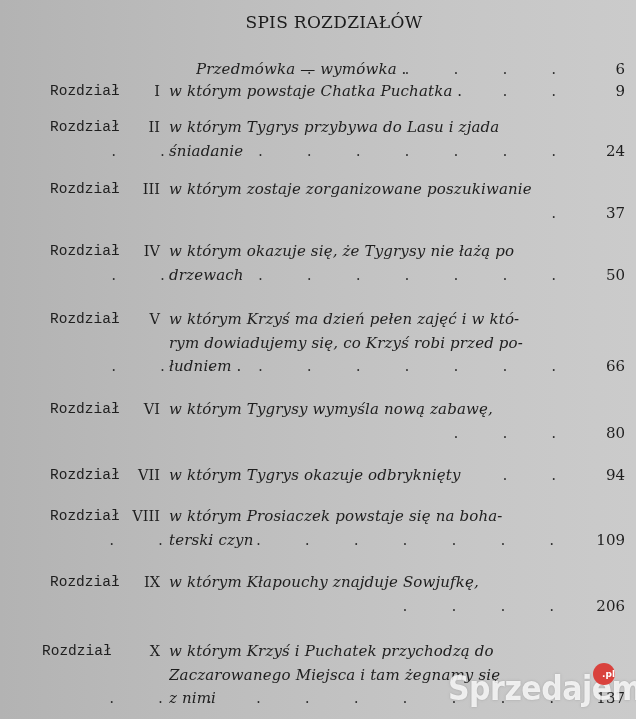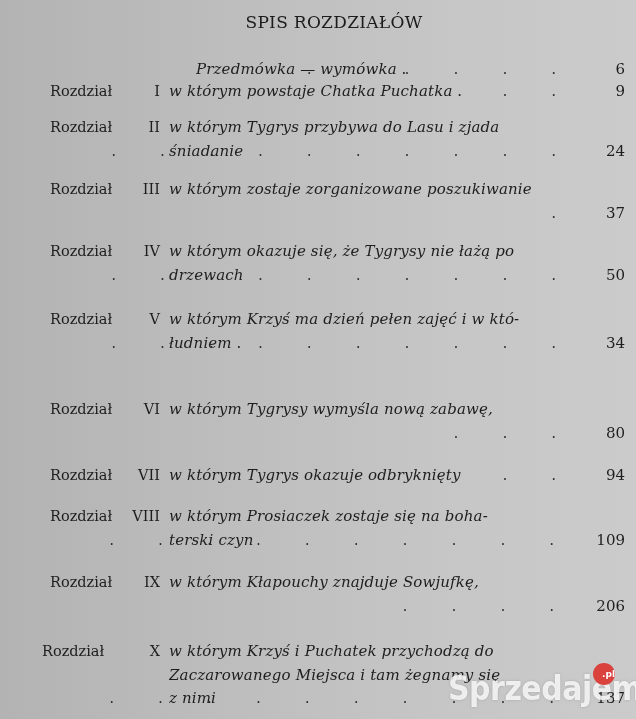--- a/index.html
+++ b/index.html
@@ -48,20 +48,21 @@
       left: 0;
       width: 160px;
       text-align: right;
       white-space: nowrap;
       font-family: "DejaVu Serif", "Liberation Serif", serif;
       font-size: 14.5px;
     }
     .label .word {
       position: absolute;
       left: 50px;
+      font-family: Liberation Mono, monospace;
     }
     .label .num {
       position: absolute;
       right: 0;
     }
     .text {
       position: absolute;
       left: 169px;
       width: 412px;
       font-style: italic;
@@ -194,23 +195,26 @@
 
   <div class="entry" style="top:308px;">
     <div class="line">
       <span class="label">
           <span class="word">Rozdział</span>
           <span class="num">V</span>
         </span>
       <span class="text">w którym Krzyś ma dzień pełen zajęć i w któ-</span>
     </div>
     <div class="line">
+      <span class="text">rym dowiadujemy się, co Krzyś robi przed po-</span>
+    </div>
+    <div class="line">
       <span class="text"><span>łudniem</span><span class="dots"> .</span></span>
       <span class="leader">. . . . . . . . . .</span>
-      <span class="page-num">34</span>
+      <span class="page-num">66</span>
     </div>
   </div>
 
   <div class="entry" style="top:398px;">
     <div class="line">
       <span class="label">
           <span class="word">Rozdział</span>
           <span class="num">VI</span>
         </span>
       <span class="text">w którym Tygrysy wymyśla nową zabawę,</span>
@@ -232,21 +236,21 @@
       <span class="page-num">94</span>
     </div>
   </div>
 
   <div class="entry" style="top:505px;">
     <div class="line">
       <span class="label">
           <span class="word">Rozdział</span>
           <span class="num">VIII</span>
         </span>
-      <span class="text">w którym Prosiaczek zostaje się na boha-</span>
+      <span class="text">w którym Prosiaczek powstaje się na boha-</span>
     </div>
     <div class="line">
       <span class="text">terski czyn</span>
       <span class="leader" style="right:62px;">. . . . . . . . . .</span>
       <span class="page-num">109</span>
     </div>
   </div>
 
   <div class="entry" style="top:571px;">
     <div class="line">

